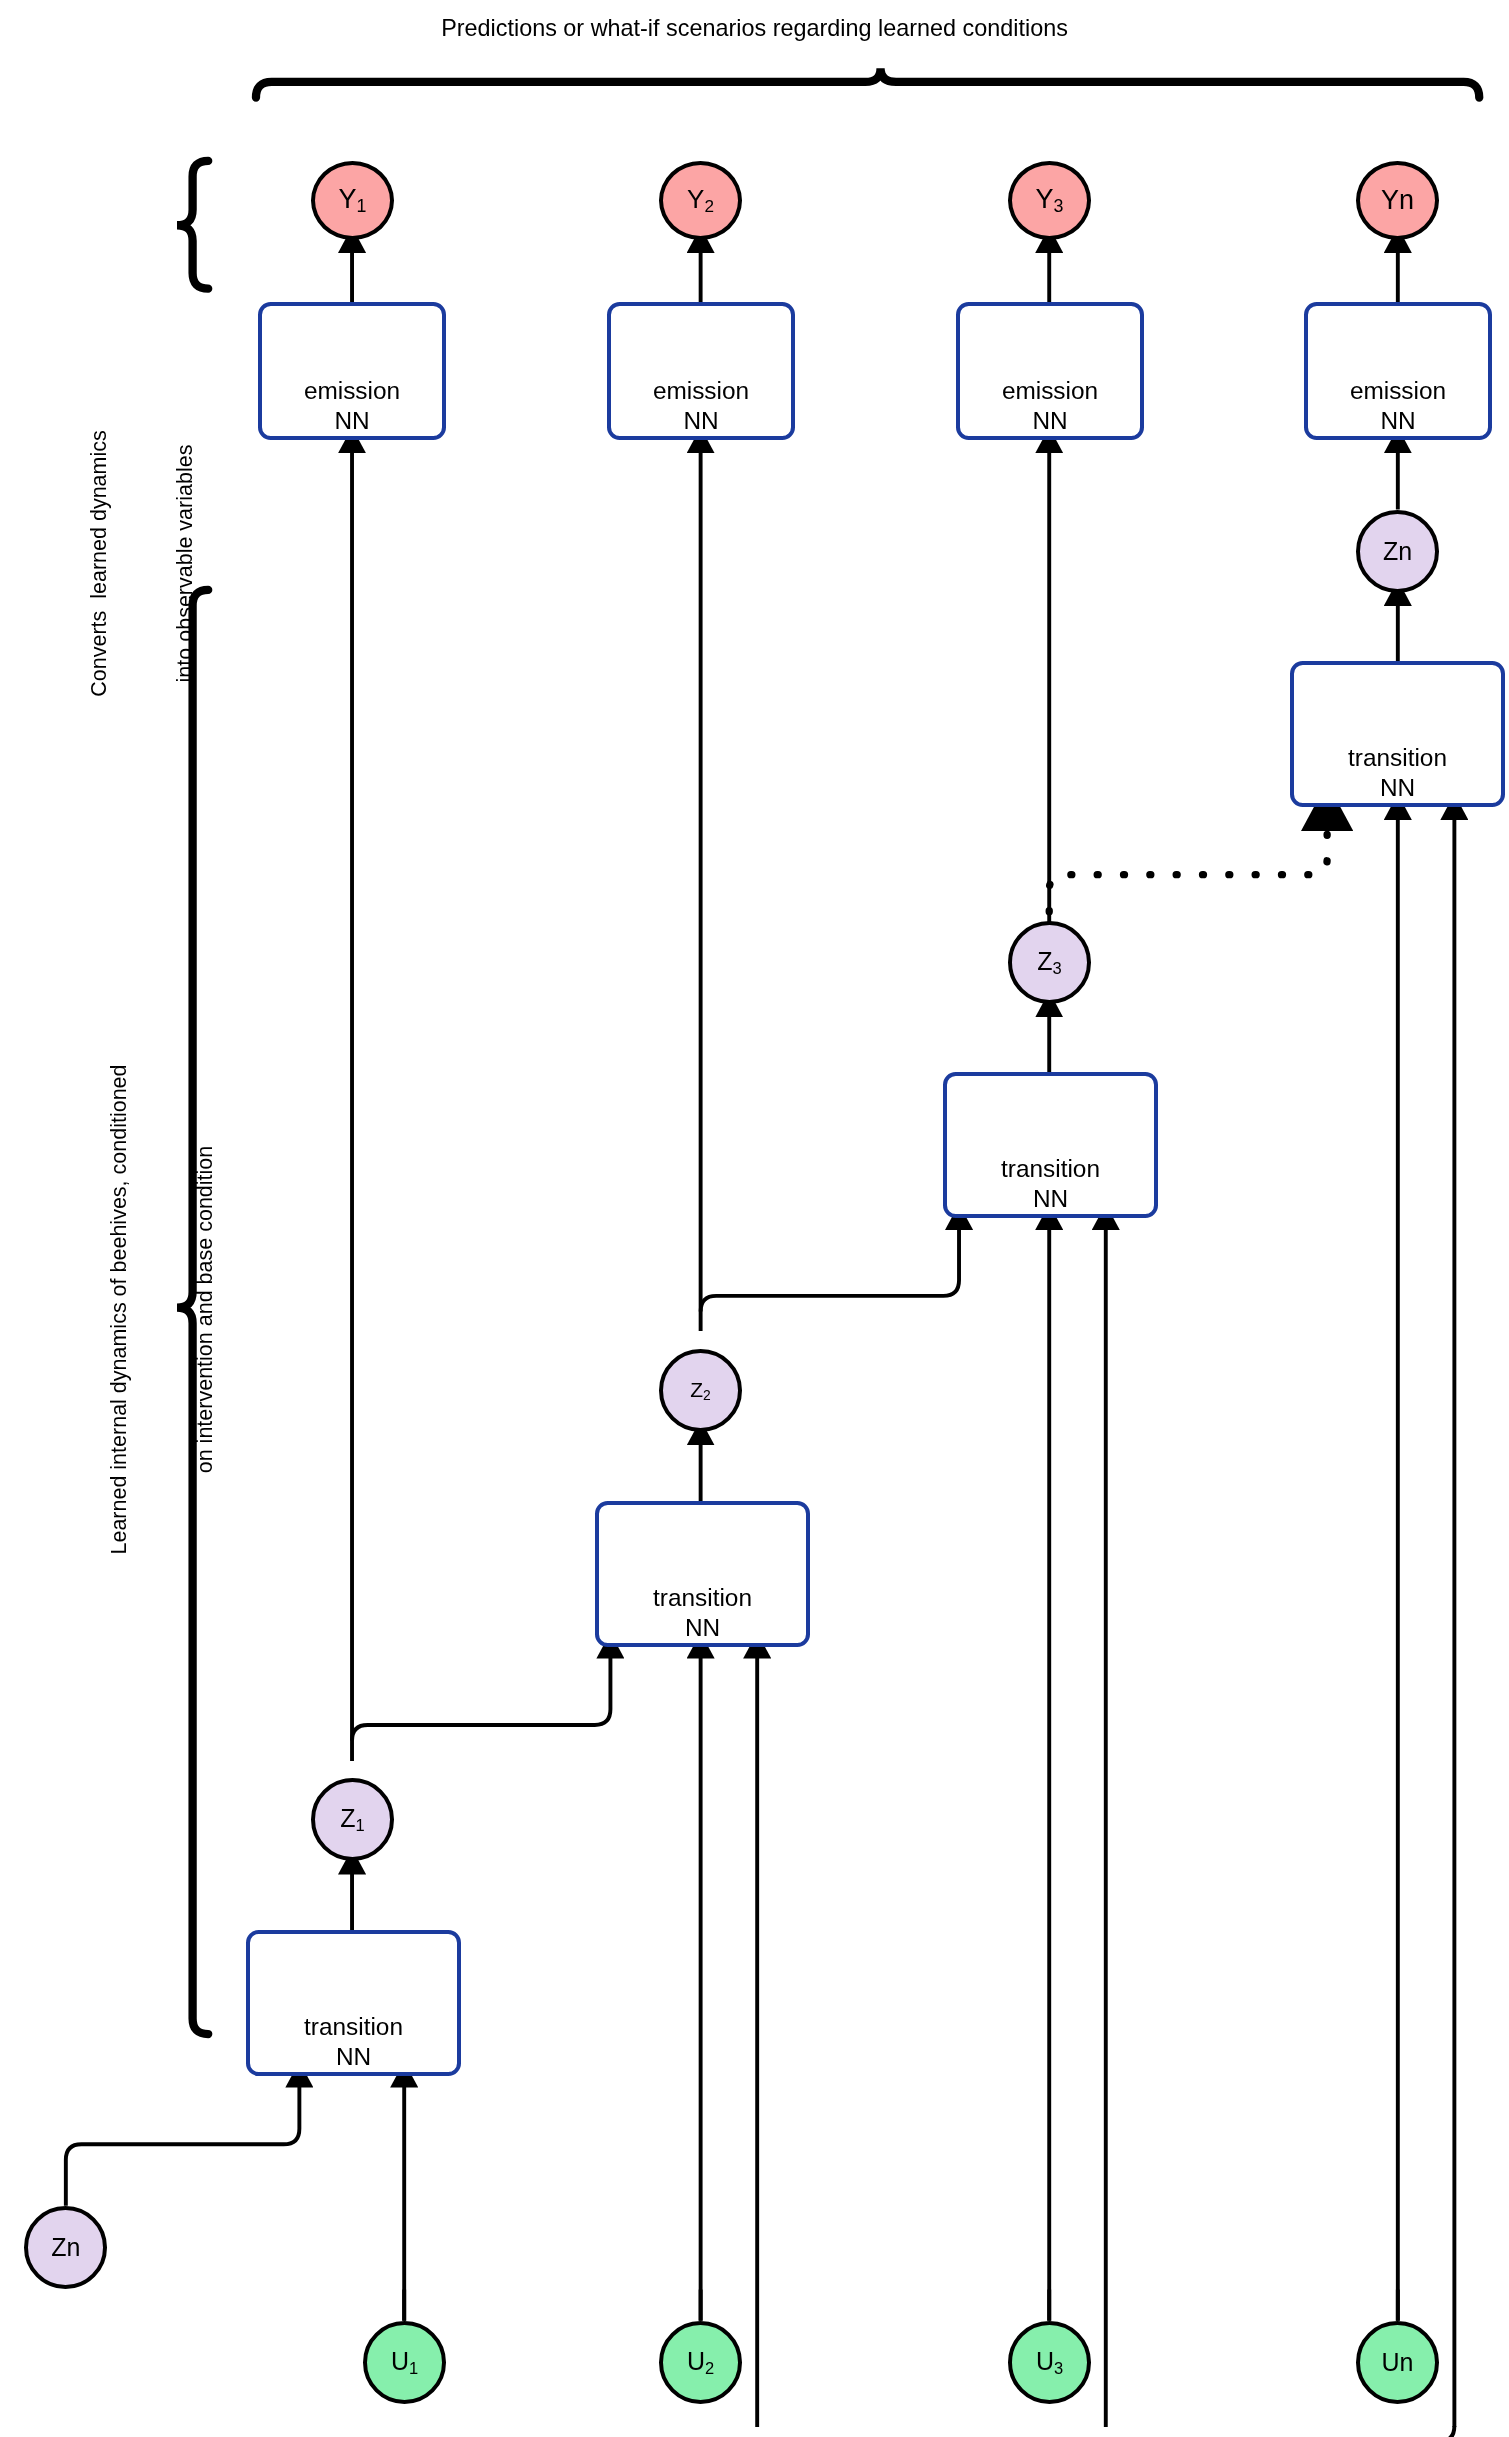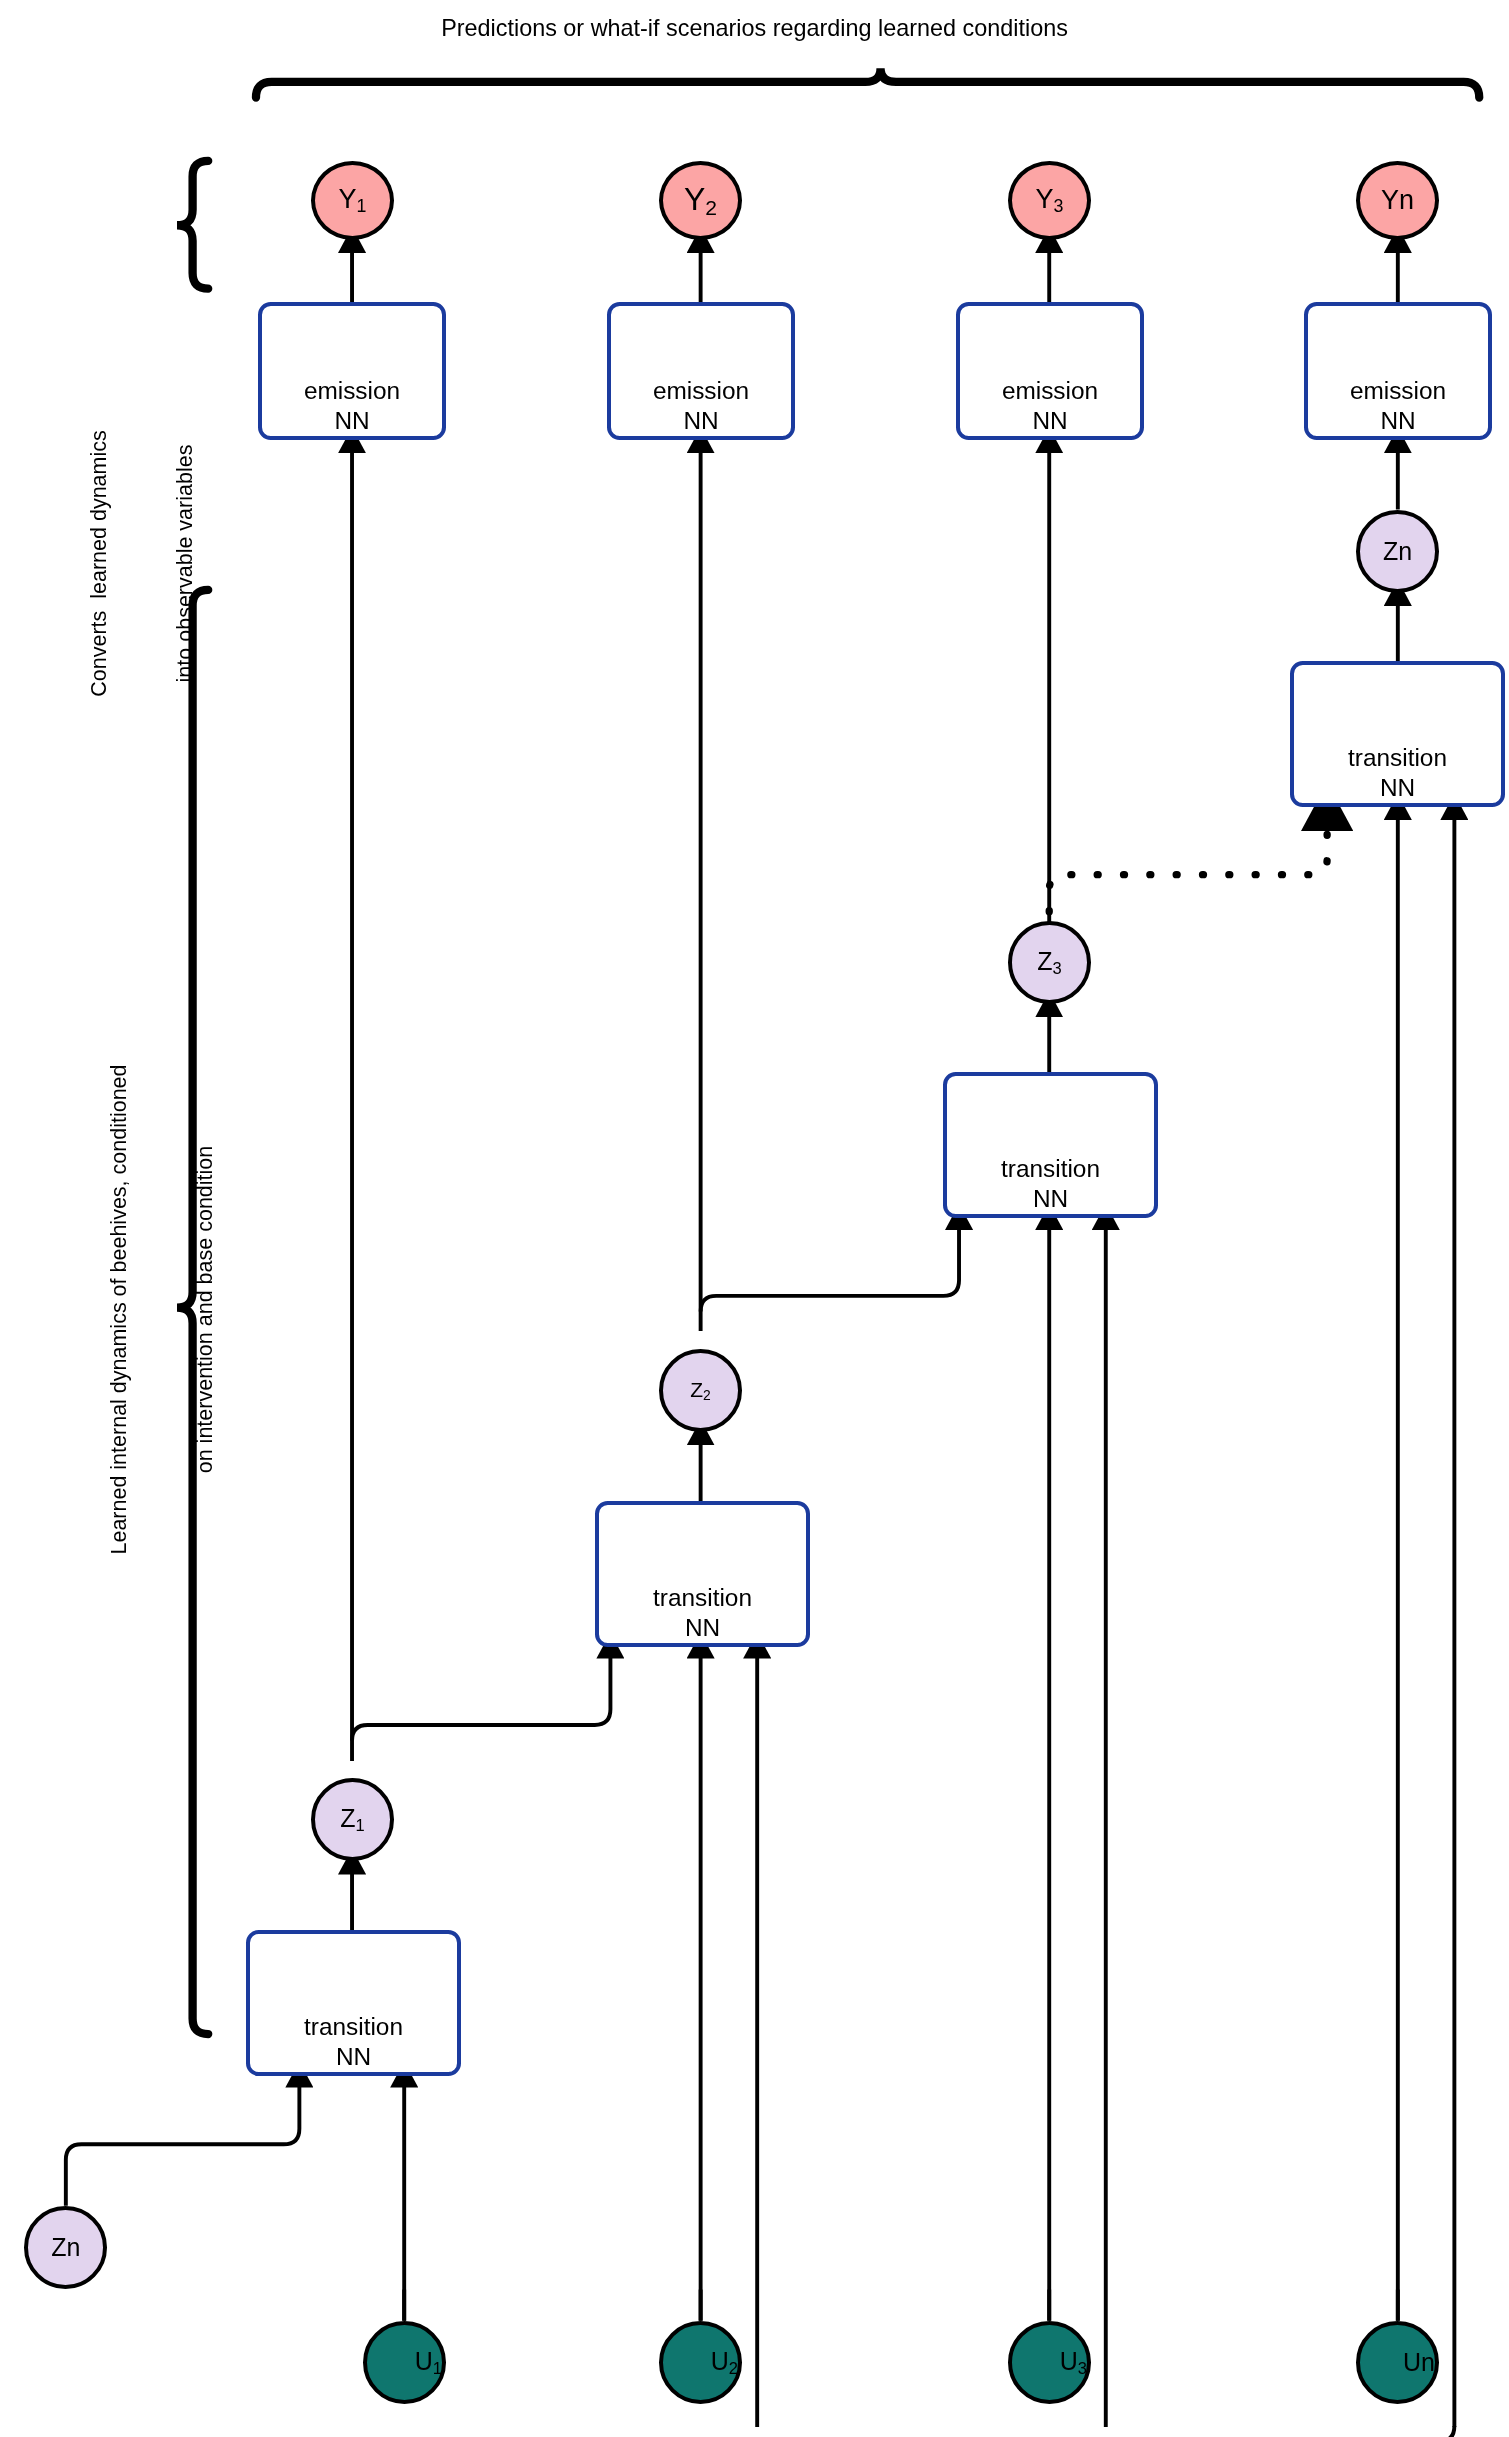--- a/index.html
+++ b/index.html
@@ -10,21 +10,21 @@
   #stage{position:absolute;left:0;top:0;width:1509px;height:2741px;}
   svg#wires{position:absolute;left:0;top:0;width:1509px;height:2741px;}
 
   .node{
     position:absolute;border:4.4px solid #000;border-radius:50%;
     display:flex;align-items:center;justify-content:center;
     box-sizing:border-box;color:#000;text-align:center;line-height:1;
   }
   .node-y{background:#fca5a5;text-align:right;}
   .node-z{background:#e2d4ee;}
-  .node-u{background:#0f766e;justify-content:flex-end;}
+  .node-u{background:#86efac;}
 
   .nn-box{
     position:absolute;border:4.4px solid #1b3b9e;border-radius:12.7px;
     background:#ffffff;box-sizing:border-box;
     display:flex;flex-direction:column;align-items:center;justify-content:flex-end;
     color:#000;line-height:1.22;text-align:center;
   }
   .nn-box .l1,.nn-box .l2{display:block;}
 
   .caption{
@@ -128,21 +128,21 @@
 
   <div class="vcap" style="left:-509px;top:1280px;width:1170px;height:59px;font-size:21.5px;
               transform:rotate(-90deg);line-height:1.34;">
     <div>Learned internal dynamics of beehives, conditioned</div>
     <div>on intervention and base condition</div>
   </div>
 
   <div class="node node-y" style="left:311px;top:161px;width:83px;height:79px;font-size:27px;">
     <span><span>Y</span><span class="sub">1</span></span>
   </div>
-  <div class="node node-y" style="left:659px;top:161px;width:83px;height:79px;font-size:32px;">
+  <div class="node node-y" style="left:659px;top:161px;width:83px;height:79px;font-size:26px;">
     <span><span>Y</span><span class="sub">2</span></span>
   </div>
   <div class="node node-y" style="left:1008px;top:161px;width:83px;height:79px;font-size:27px;">
     <span><span>Y</span><span class="sub">3</span></span>
   </div>
   <div class="node node-y" style="left:1356px;top:161px;width:83px;height:79px;font-size:27px;">
     <span><span>Y</span><span>n</span></span>
   </div>
 
   <div class="nn-box" style="left:258px;top:302px;width:188px;height:138px;font-size:24.4px;">

